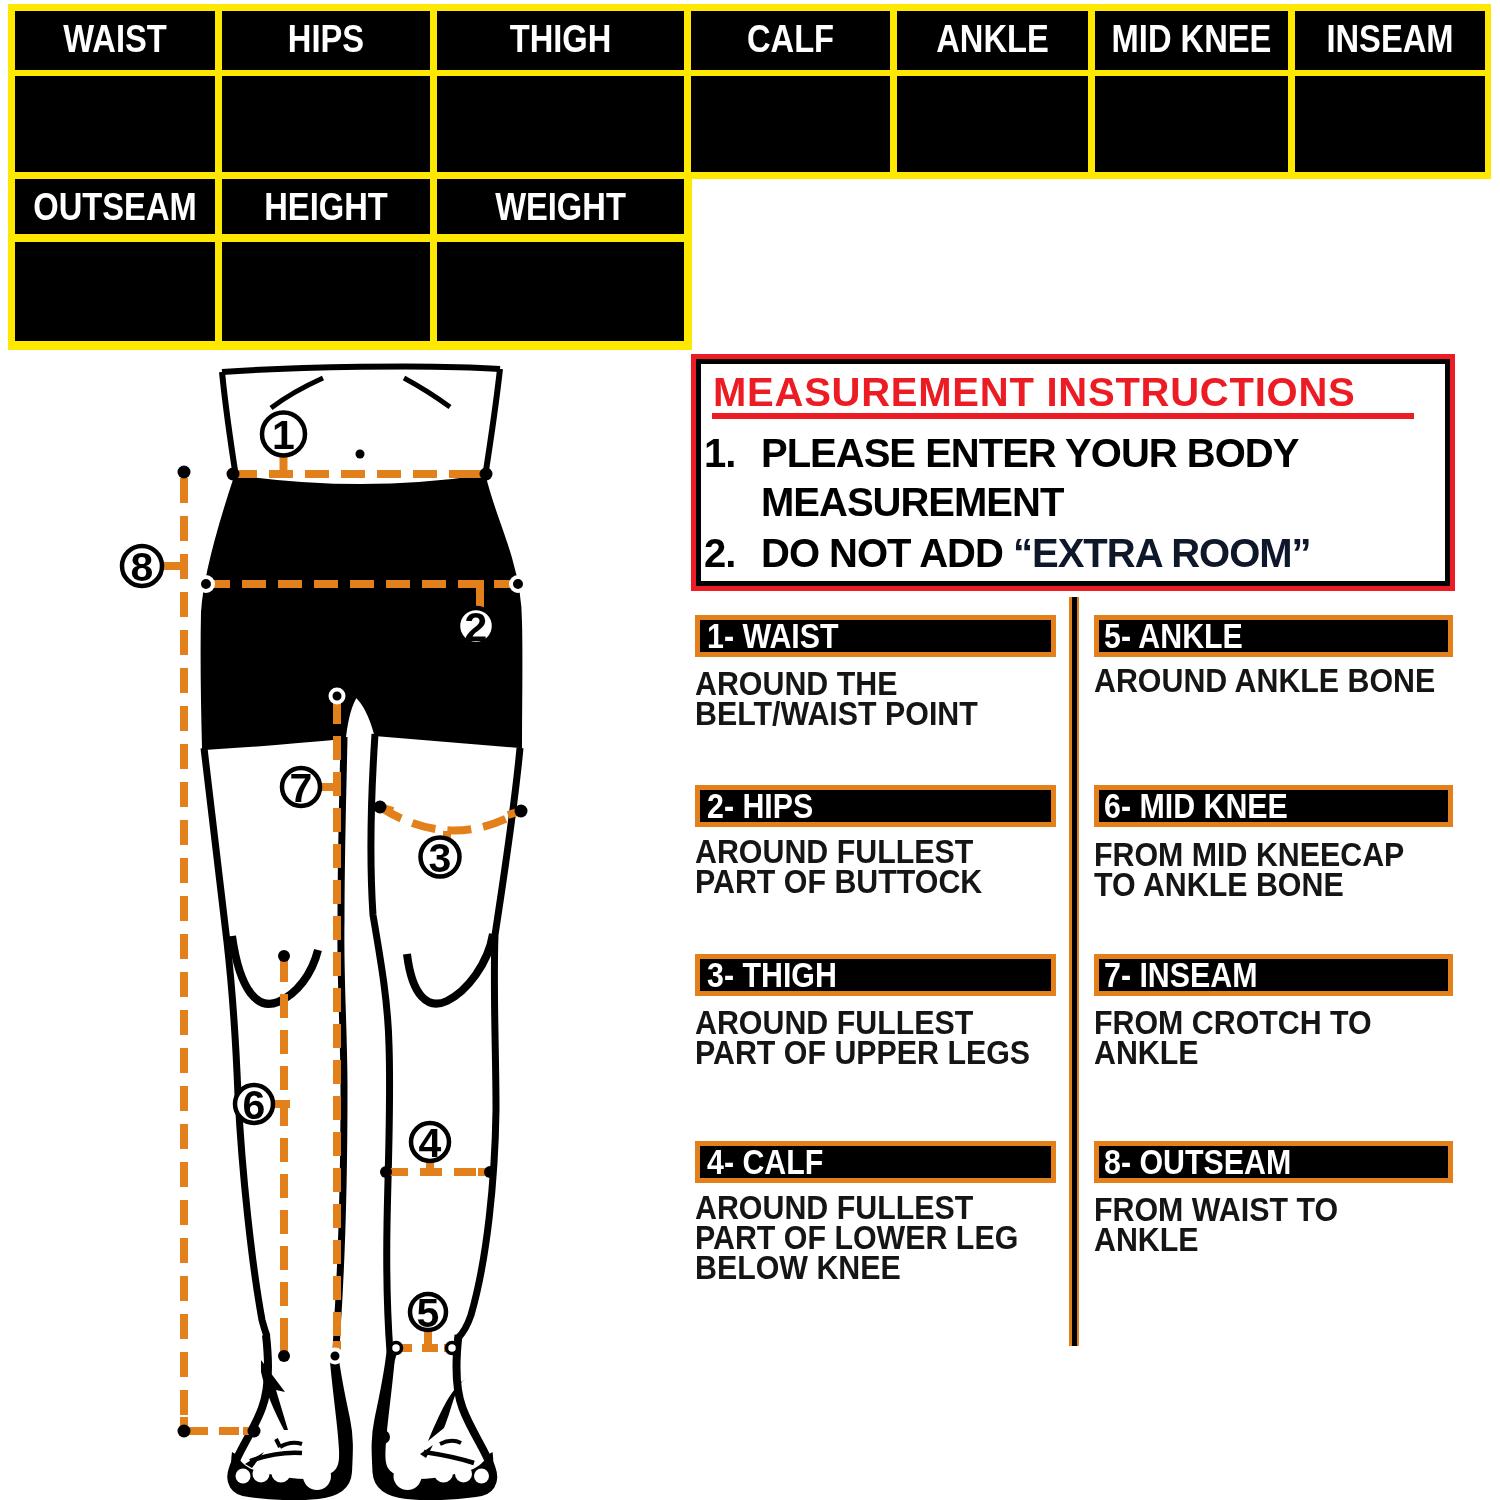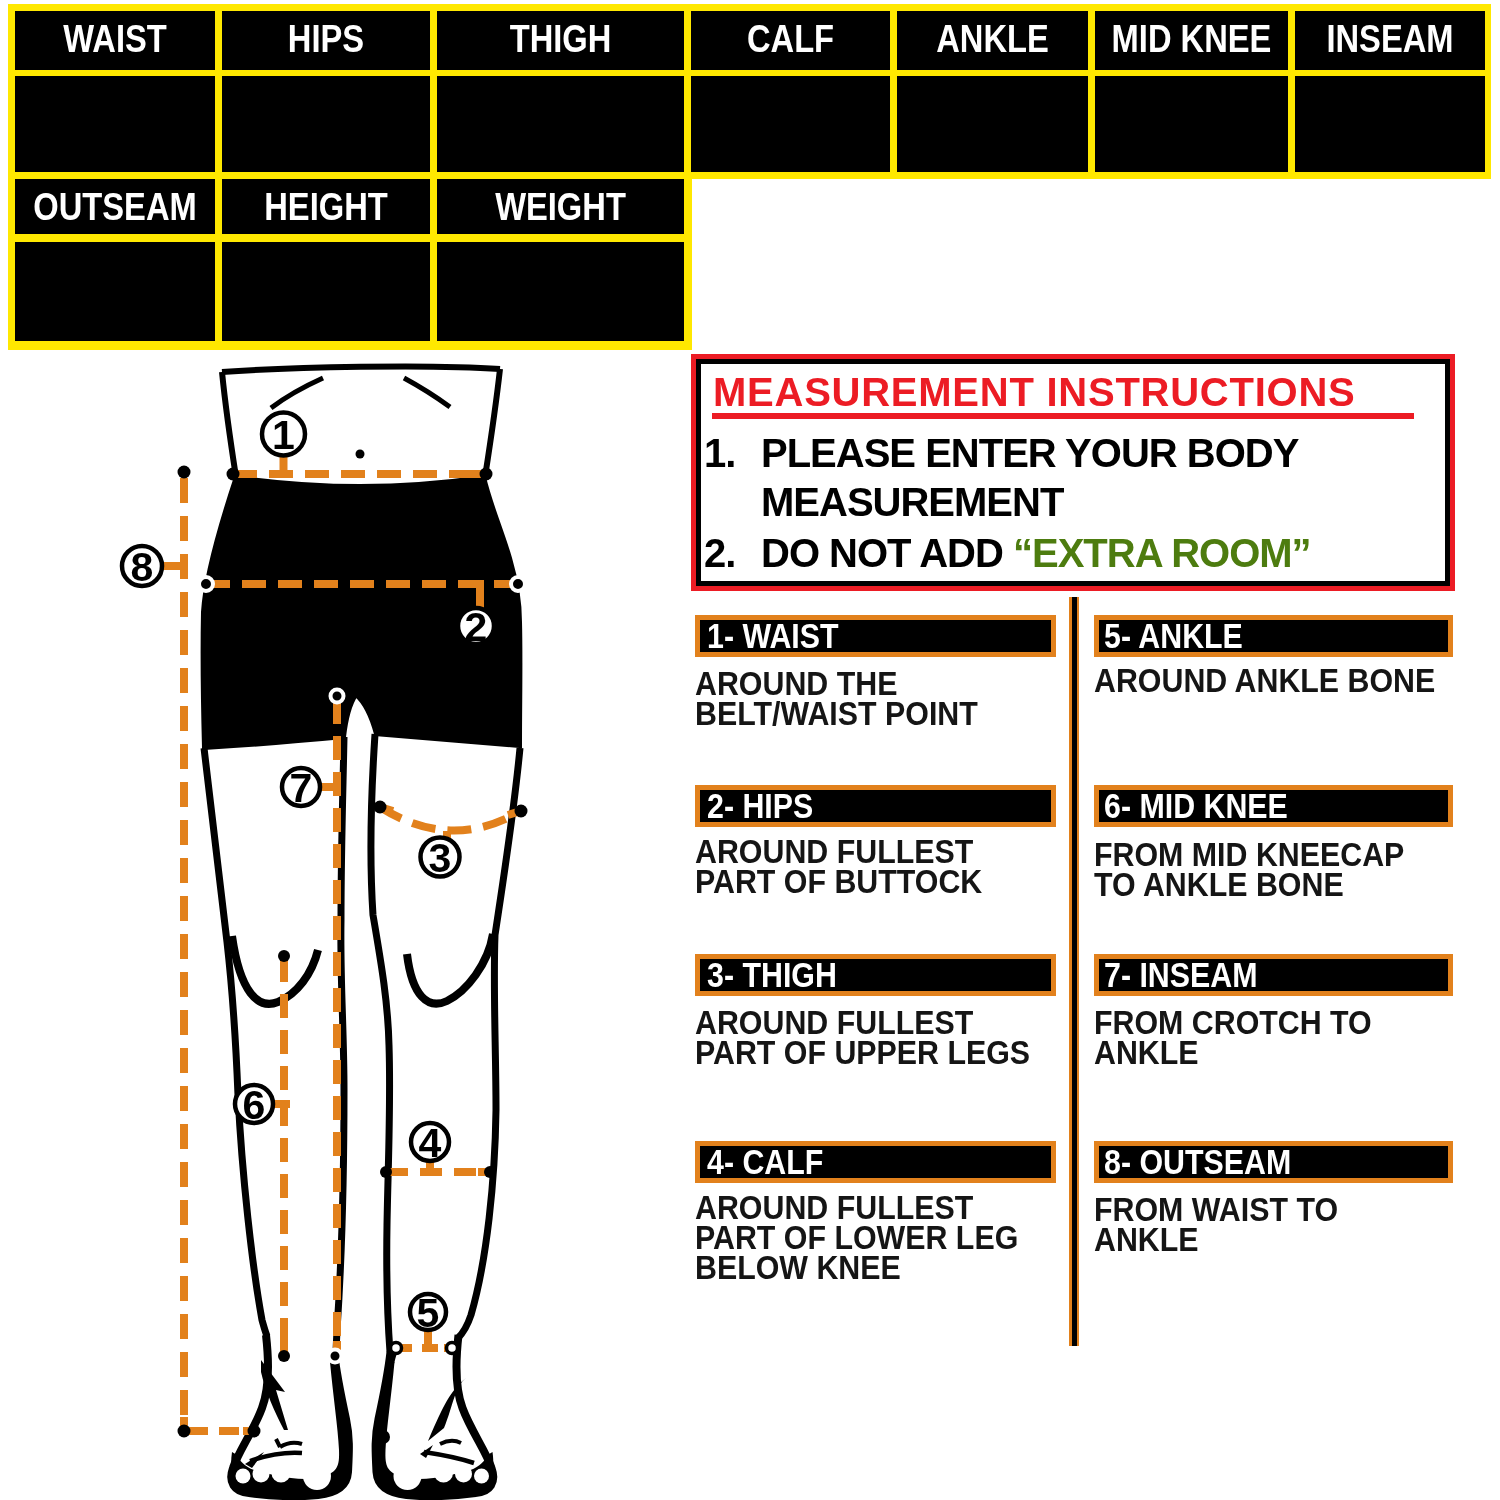--- a/index.html
+++ b/index.html
@@ -58,21 +58,21 @@
 <div class="abs" style="left:691px;top:354px;width:764px;height:237px;background:#EC1C24;"></div>
 <div class="abs" style="left:696px;top:359px;width:754px;height:227px;background:#000;"></div>
 <div class="abs" style="left:701px;top:364px;width:744px;height:217px;background:#fff;"></div>
 
 <div class="boxline" style="left:713px;top:370px;color:#EC1C24;letter-spacing:0.75px;">MEASUREMENT INSTRUCTIONS</div>
 <div class="abs" style="left:712px;top:413px;width:702px;height:6px;background:#EC1C24;"></div>
 <div class="boxline" style="left:704px;top:431px;">1.</div>
 <div class="boxline" style="left:761px;top:431px;">PLEASE ENTER YOUR BODY</div>
 <div class="boxline" style="left:761px;top:480px;">MEASUREMENT</div>
 <div class="boxline" style="left:704px;top:531px;">2.</div>
-<div class="boxline" style="left:761px;top:531px;">DO NOT ADD <span style="color:#4d7c0f;">“EXTRA ROOM”</span></div>
+<div class="boxline" style="left:761px;top:531px;">DO NOT ADD <span style="color:#0f172a;">“EXTRA ROOM”</span></div>
 
 <div class="abs" style="left:1069px;top:597px;width:10px;height:749px;background:#E2811C;"></div>
 <div class="abs" style="left:1072px;top:597px;width:5px;height:749px;background:#000;"></div>
 
 <div class="bar" style="left:695px;top:615px;width:361px;height:42px;"></div>
 <div class="bar" style="left:1094px;top:615px;width:359px;height:42px;"></div>
 <div class="bar" style="left:695px;top:785px;width:361px;height:42px;"></div>
 <div class="bar" style="left:1094px;top:785px;width:359px;height:42px;"></div>
 <div class="bar" style="left:695px;top:954px;width:361px;height:42px;"></div>
 <div class="bar" style="left:1094px;top:954px;width:359px;height:42px;"></div>

